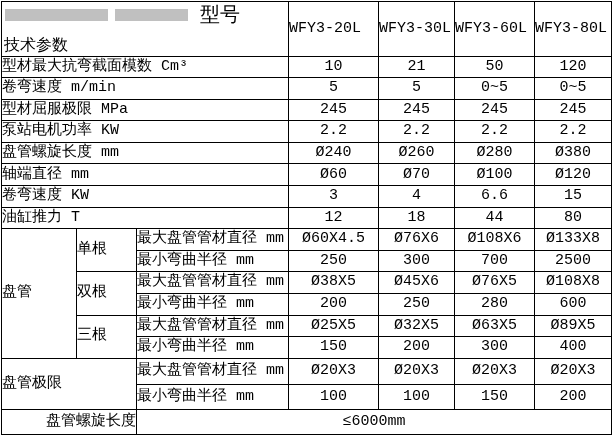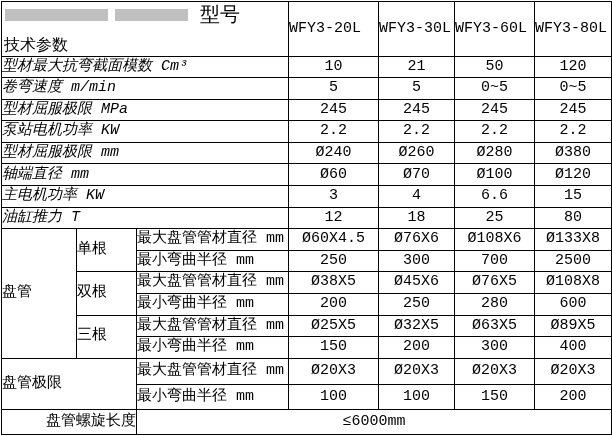--- a/index.html
+++ b/index.html
@@ -25,21 +25,21 @@
   td.corner { position: relative; }
   .redact { position: absolute; background: #c0c0c0; height: 12px; top: 7px; }
   .redact-1 { left: 3px;   width: 103px; }
   .redact-2 { left: 113px; width: 73px;  }
   .model-label  { position: absolute; left: 186px; top: 3px;  font-size: 20px; padding-left: 12px; }
   .params-label { position: absolute; left: 2px;   top: 30px; font-size: 16px; margin-top: 6px; }
 
   td.model  { text-align: left; }
   td.val    { text-align: center; }
   td.lbl    { text-align: left; padding-left: 4px; }
-  td.ind    { padding-left: 30px; font-style: italic; }
+  td.ind    { padding-left: 30px; }
   td.sublbl { padding-left: 2px; margin-top: 21px; }
   td.grp    { padding-left: 8px; margin-left: 40px; }
   td.footer-lbl { text-align: right; border-top: 1px solid #9a9a9a; }
   td.footer-val { text-align: center; }
 </style>
 </head>
 <body>
 
 <div class="sheet">
 <table class="spec">
@@ -89,45 +89,45 @@
     <td class="val">245</td>
   </tr>
   <tr class="h-std">
     <td class="lbl ind" colspan="3">泵站电机功率 KW</td>
     <td class="val">2.2</td>
     <td class="val">2.2</td>
     <td class="val">2.2</td>
     <td class="val">2.2</td>
   </tr>
   <tr class="h-std">
-    <td class="lbl ind" colspan="3">型材屈服极限 mm</td>
+    <td class="lbl ind" colspan="3">盘管螺旋长度 mm</td>
     <td class="val">Ø240</td>
     <td class="val">Ø260</td>
     <td class="val">Ø280</td>
     <td class="val">Ø380</td>
   </tr>
   <tr class="h-std">
     <td class="lbl ind" colspan="3">轴端直径 mm</td>
     <td class="val">Ø60</td>
     <td class="val">Ø70</td>
     <td class="val">Ø100</td>
     <td class="val">Ø120</td>
   </tr>
   <tr class="h-std">
-    <td class="lbl ind" colspan="3">主电机功率 KW</td>
+    <td class="lbl ind" colspan="3">卷弯速度 KW</td>
     <td class="val">3</td>
     <td class="val">4</td>
     <td class="val">6.6</td>
     <td class="val">15</td>
   </tr>
   <tr class="h-std">
     <td class="lbl ind" colspan="3">油缸推力 T</td>
     <td class="val">12</td>
     <td class="val">18</td>
-    <td class="val">25</td>
+    <td class="val">44</td>
     <td class="val">80</td>
   </tr>
 
   <tr class="h-std">
     <td class="lbl" rowspan="6">盘管</td>
     <td class="grp" rowspan="2">单根</td>
     <td class="sublbl">最大盘管管材直径 mm</td>
     <td class="val">Ø60X4.5</td>
     <td class="val">Ø76X6</td>
     <td class="val">Ø108X6</td>

